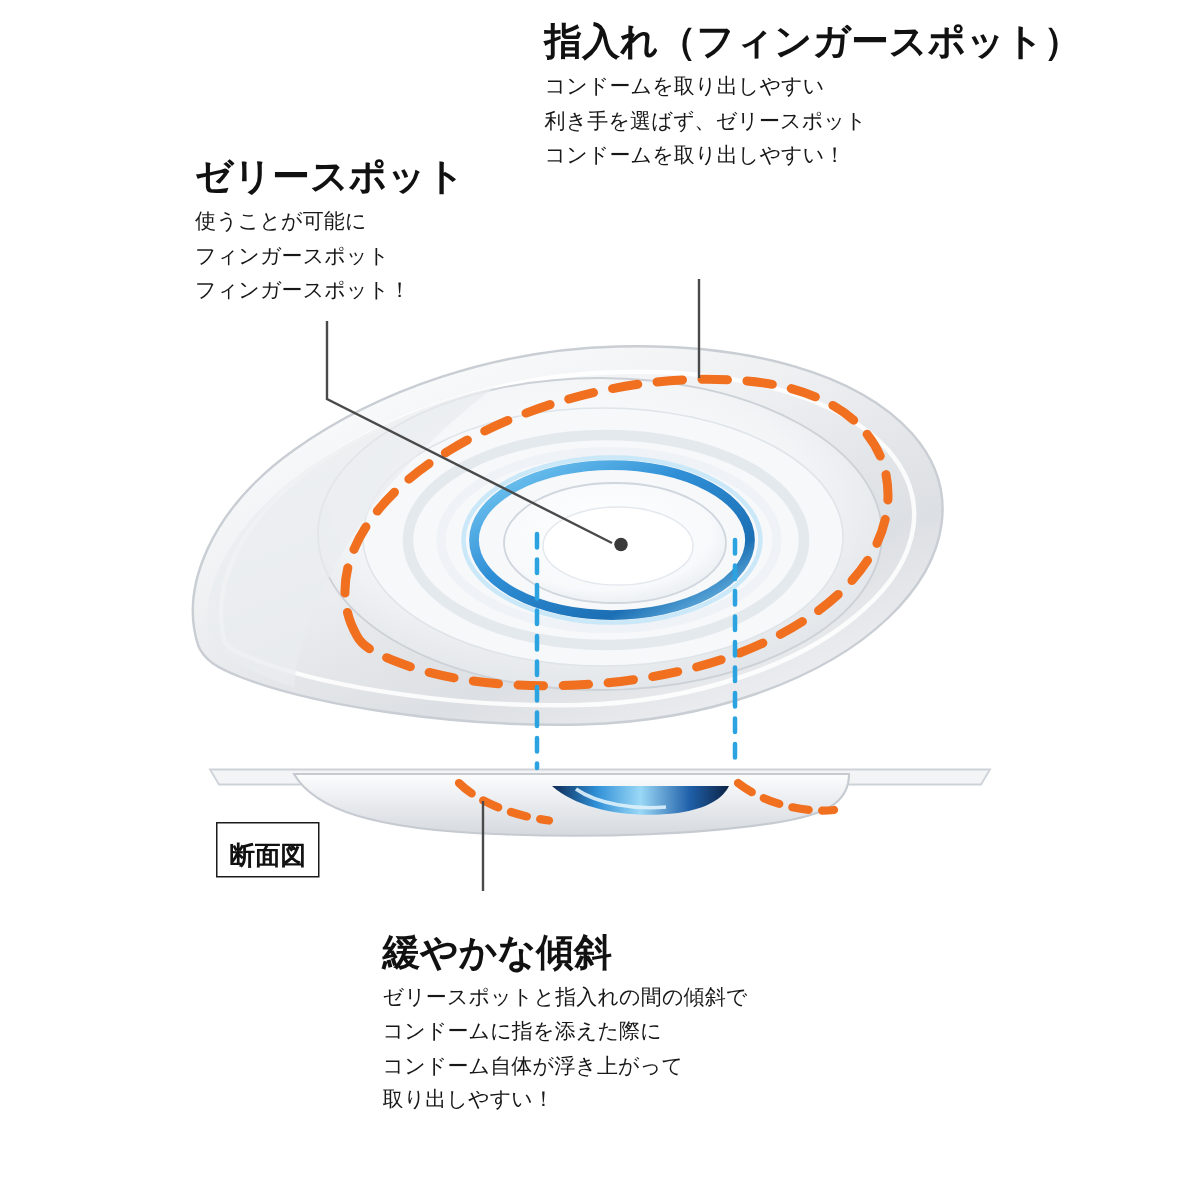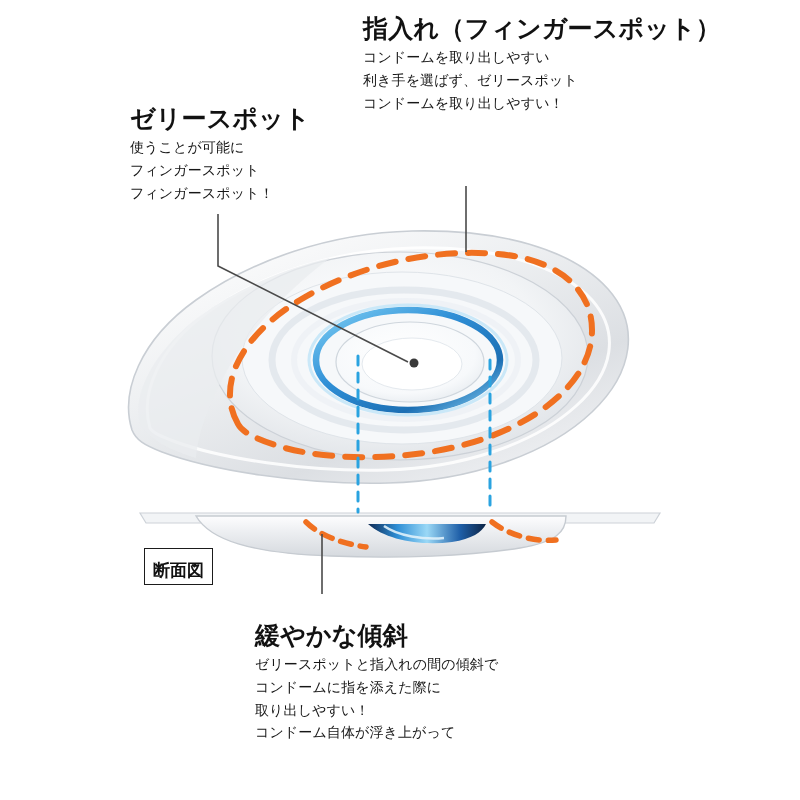--- a/index.html
+++ b/index.html
@@ -222,20 +222,20 @@
       <div>利き手を選ばず、ゼリースポット</div>
       <div>コンドームを取り出しやすい！</div>
     </div>
   </div>
 
   <div class="callout" id="callout-slope">
     <div class="c-title">緩やかな傾斜</div>
     <div class="c-body">
       <div>ゼリースポットと指入れの間の傾斜で</div>
       <div>コンドームに指を添えた際に</div>
+      <div>コンドーム自体が浮き上がって</div>
       <div>取り出しやすい！</div>
-      <div>コンドーム自体が浮き上がって</div>
     </div>
   </div>
 
   <div id="section-label">断面図</div>
 
 </div>
 
 </body></html>

